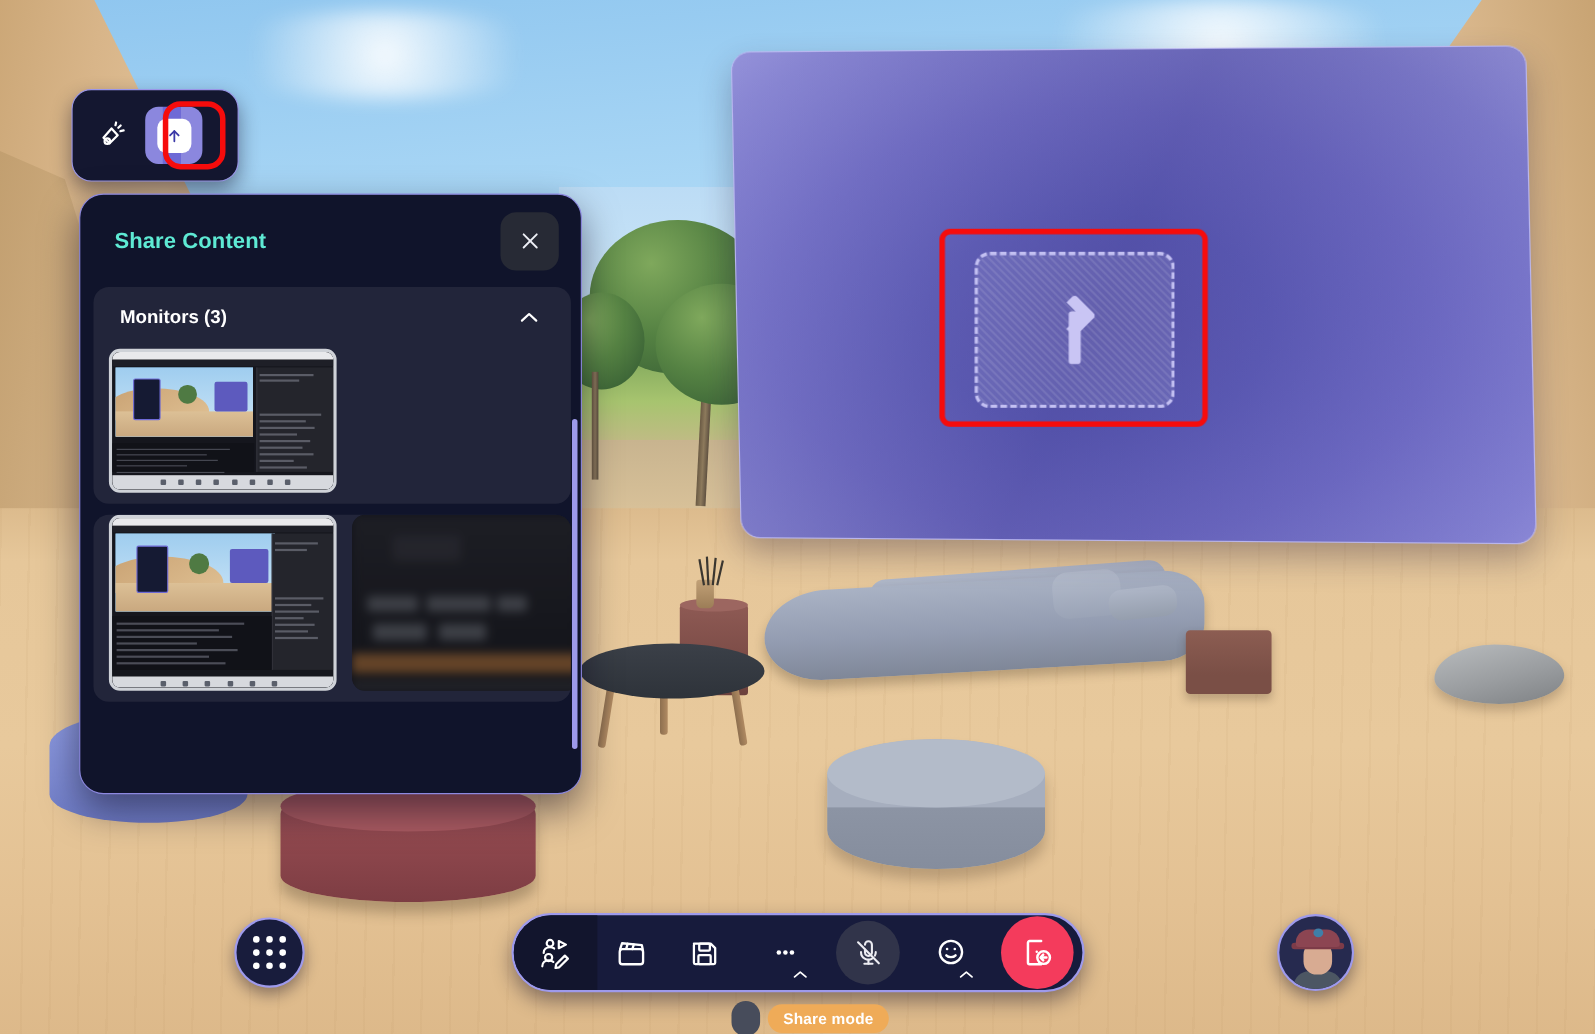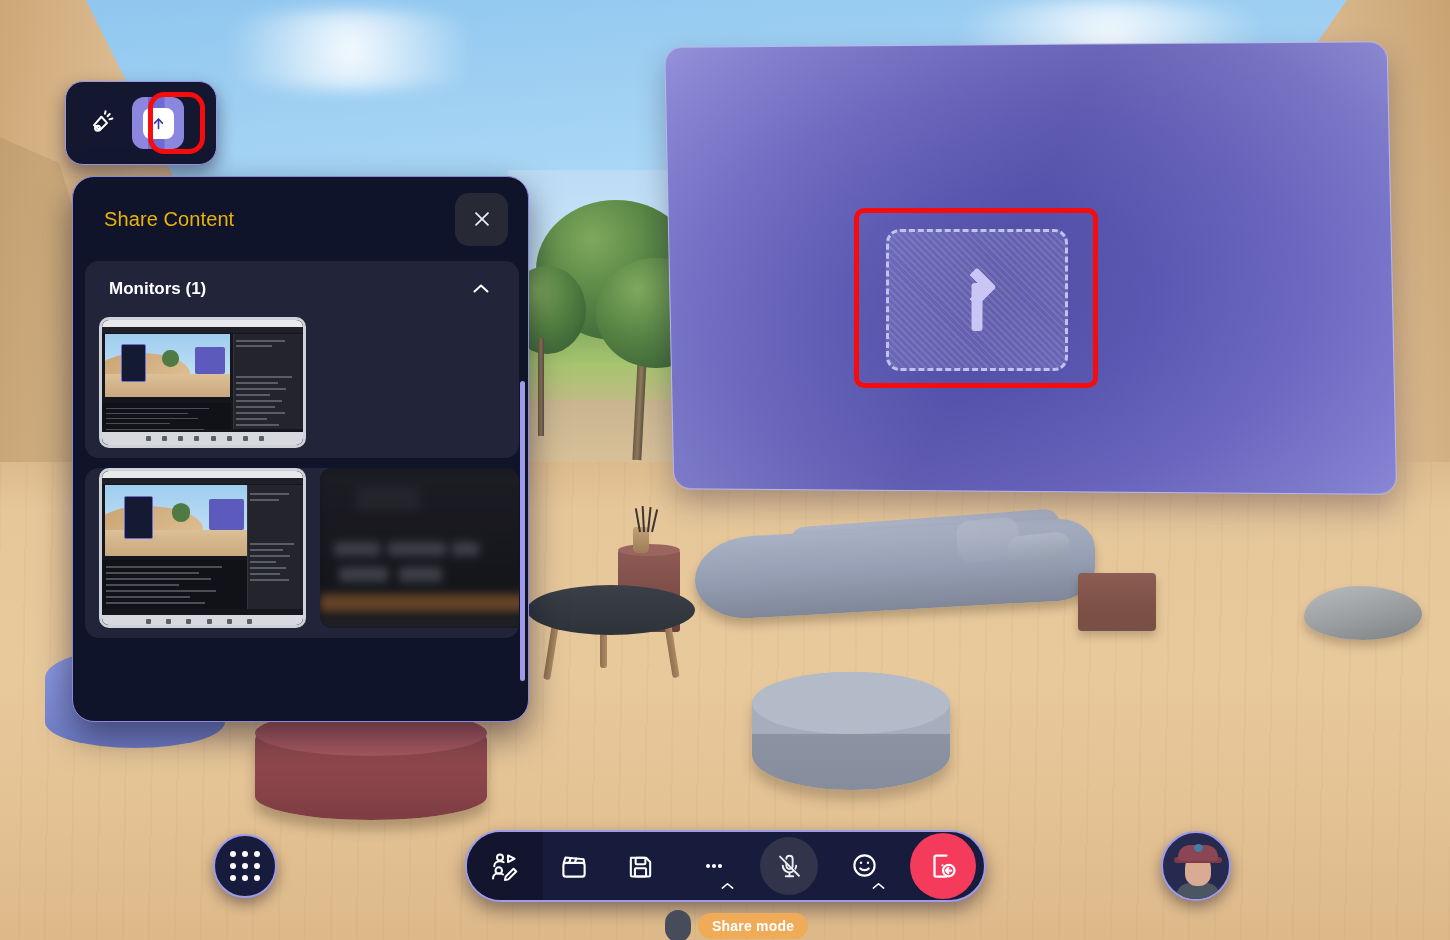--- a/index.html
+++ b/index.html
@@ -211,21 +211,21 @@
   .share-panel{
     position:absolute; left:72px; top:176px; width:457px; height:546px;
     background:#10142b; border:1.5px solid #8c88e0; border-radius:22px;
     box-shadow:0 14px 34px rgba(8,6,26,.5);
     overflow:hidden; display:flex; flex-direction:column;
   }
   .sp-header{
     height:84px; display:flex; align-items:center; justify-content:space-between;
     padding:0 20px 0 31px; flex:none;
   }
-  .sp-title{ color:#eab308; font-size:20px; font-weight:normal; letter-spacing:.1px; }
+  .sp-title{ color:#5eead4; font-size:20px; font-weight:bold; letter-spacing:.1px; }
   .sp-close{
     width:53px;height:53px;border-radius:14px;background:#272a35;
     display:flex;align-items:center;justify-content:center;cursor:pointer;
   }
   .sp-body{ flex:1; overflow:hidden; position:relative; padding:0 9px 0 12px; }
   .sp-section{
     background:#22253a; border-radius:14px; margin-bottom:10px; overflow:hidden;
   }
   .sec-head{
     height:56px; display:flex; align-items:center; justify-content:space-between;
@@ -414,21 +414,21 @@
           <path d="M5.5 5.5 L18.5 18.5"></path>
             <path d="M18.5 5.5 L5.5 18.5"></path>
         </svg>
       </div>
     </div>
 
     <div class="sp-body">
 
       <div class="sp-section">
         <div class="sec-head">
-          <span class="sec-title">Monitors (1)</span>
+          <span class="sec-title">Monitors (3)</span>
           <svg width="24" height="24" viewBox="0 0 24 24" fill="none" stroke="#fff" stroke-width="2" stroke-linecap="round" stroke-linejoin="round">
             <path d="M5.5 14.5 L12 8.5 L18.5 14.5"></path>
           </svg>
         </div>
         <div class="sec-grid">
           <div class="thumb">
             <div class="ss">
               <div class="titlebar"></div>
                 <div class="menubar"></div>
               <div class="viewport">

